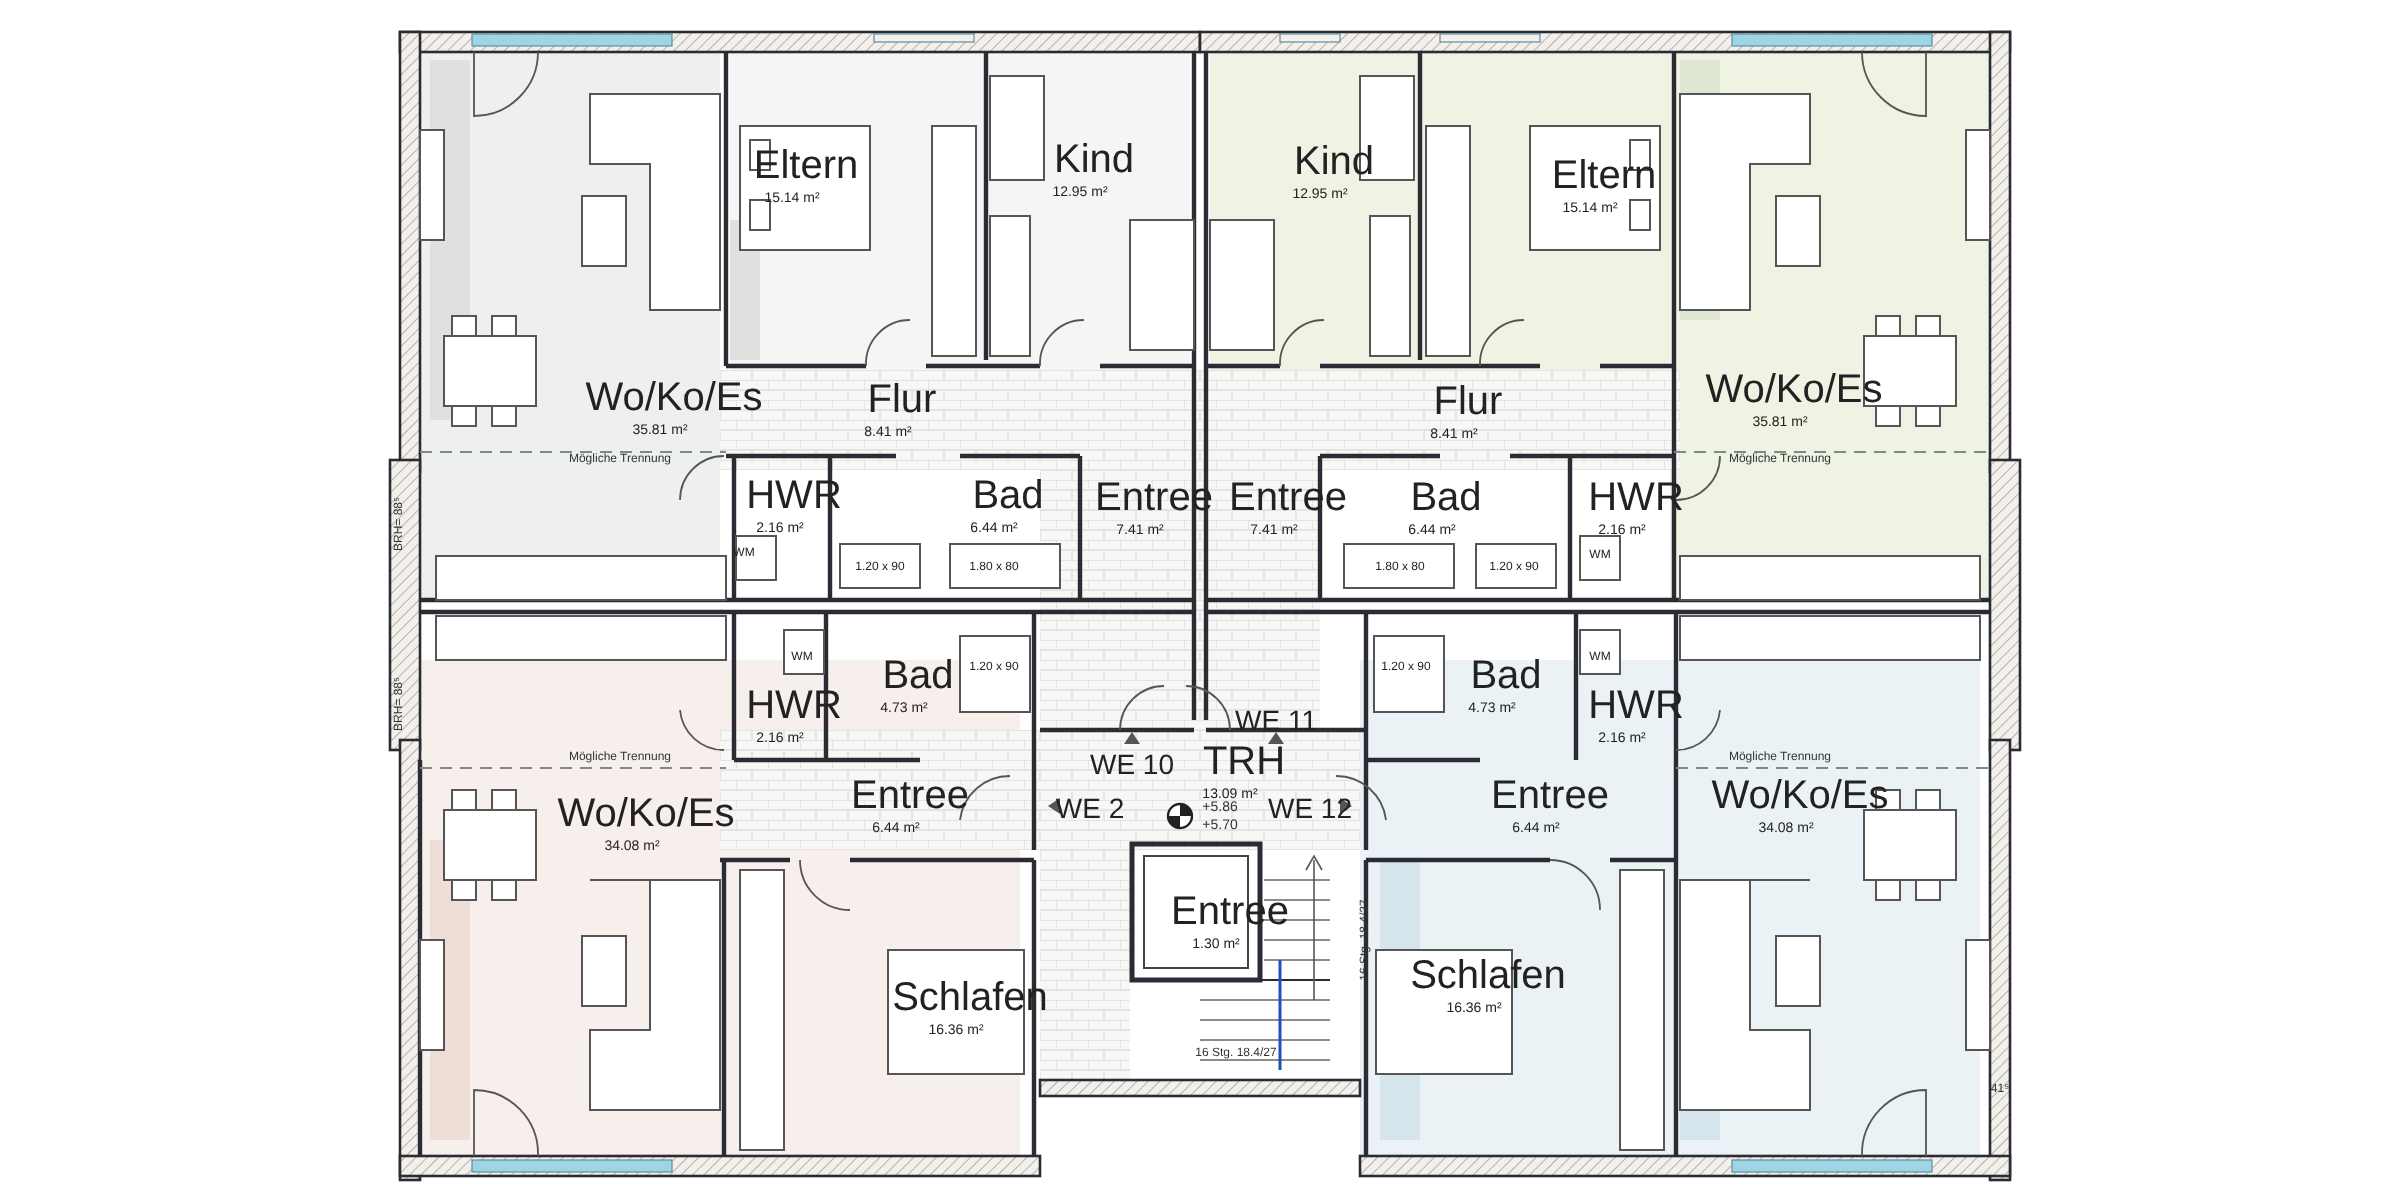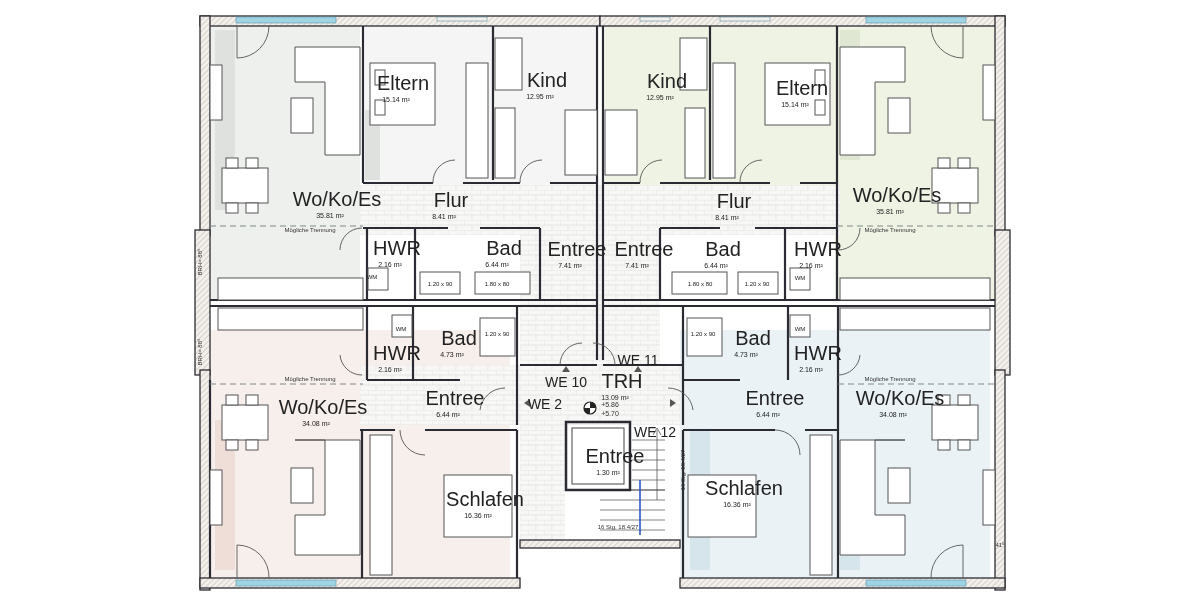--- a/index.html
+++ b/index.html
@@ -374,21 +374,21 @@
 <div class="lbl" style="left:608px;top:461px;">
     <span class="n">Entree</span>
     <span class="a">1.30 m²</span>
   </div>
 <div class="small" style="left:618px;top:527px;">16 Stg. 18.4/27</div>
 <div class="vert" style="left:683px;top:470px;">16 Stg. 18.4/27</div>
 
 <div class="we" style="left:566px;top:382px;">WE 10</div>
 <div class="we" style="left:638px;top:360px;">WE 11</div>
 <div class="we" style="left:545px;top:404px;">WE 2</div>
-<div class="we" style="left:655px;top:404px;margin-top:28px;">WE 12</div>
+<div class="we" style="left:655px;top:404px;">WE 12</div>
 
 <div class="small" style="left:310px;top:230px;">Mögliche Trennung</div>
 <div class="small" style="left:890px;top:230px;">Mögliche Trennung</div>
 <div class="small" style="left:310px;top:379px;">Mögliche Trennung</div>
 <div class="small" style="left:890px;top:379px;">Mögliche Trennung</div>
 <div class="vert" style="left:200px;top:262px;">BRH= 88⁵</div>
 <div class="vert" style="left:200px;top:352px;">BRH= 88⁵</div>
 <div class="small" style="left:1000px;top:545px;">41⁵</div>
 
 <div class="box" style="left:372px;top:277px;">WM</div>

